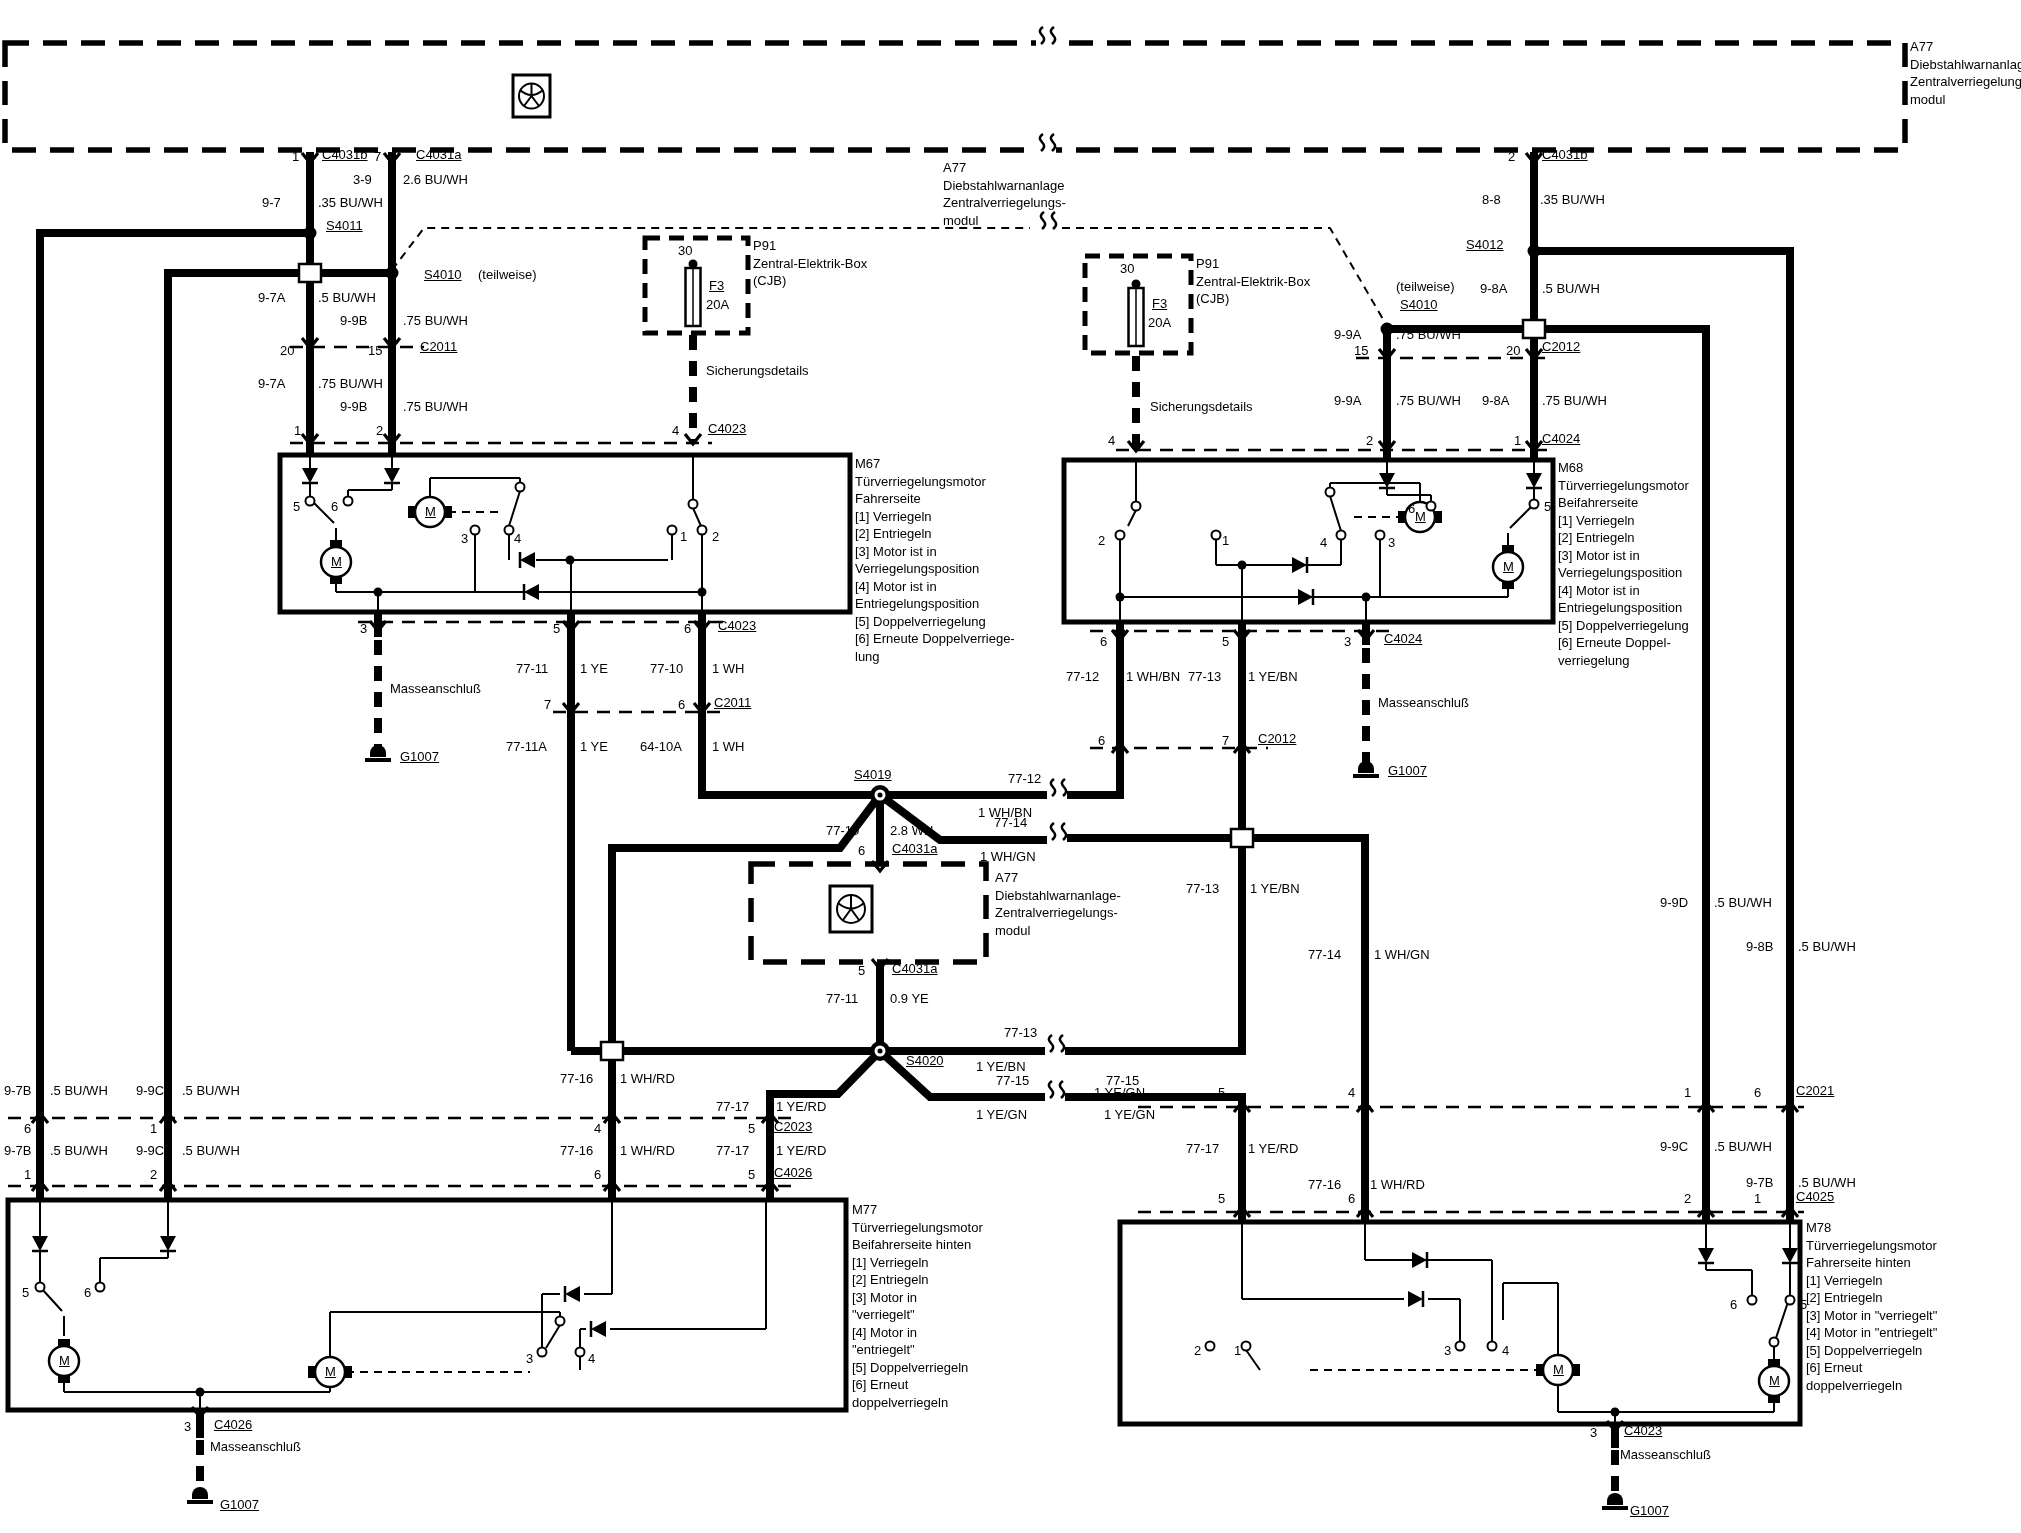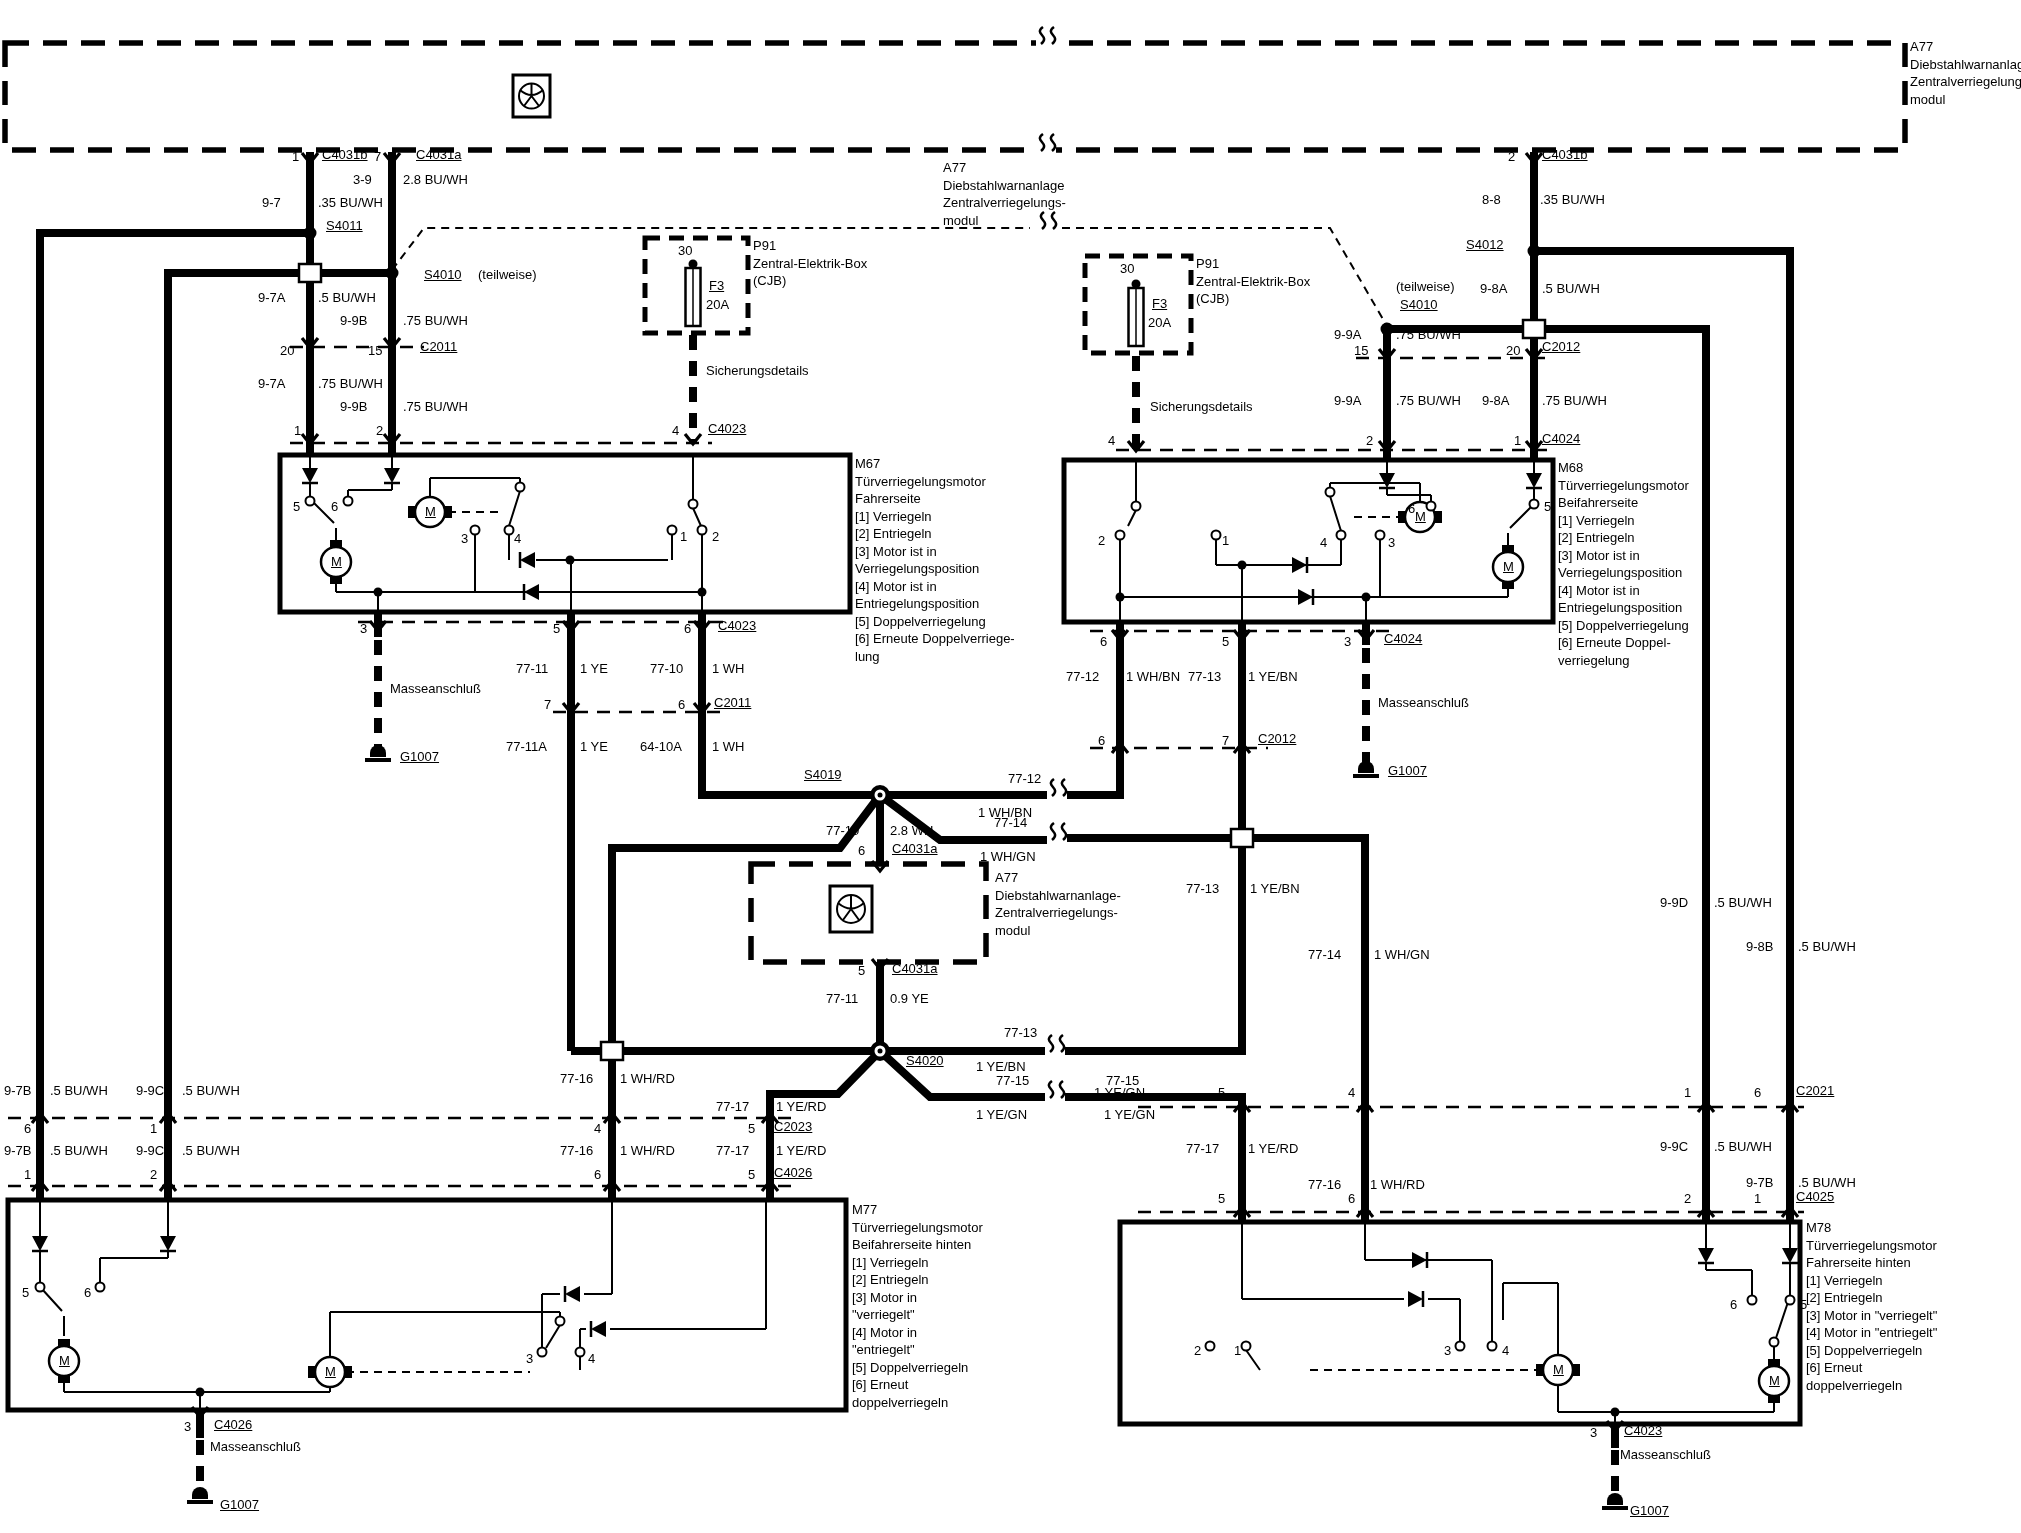--- a/index.html
+++ b/index.html
@@ -303,21 +303,21 @@
 modul</div>
       <div class="lbl b" style="left: 943px; top: 168px;">A77
 Diebstahlwarnanlage
 Zentralverriegelungs-
 modul</div>
       <div class="lbl" style="left: 292px; top: 158px;">1</div>
       <div class="lbl u" style="left: 322px; top: 156px;">C4031b</div>
       <div class="lbl" style="left: 374px; top: 158px;">7</div>
       <div class="lbl u" style="left: 416px; top: 156px;">C4031a</div>
       <div class="lbl" style="left: 353px; top: 181px;">3-9</div>
-      <div class="lbl" style="left: 403px; top: 181px;">2.8 BU/WH</div>
+      <div class="lbl" style="left: 403px; top: 181px;">2.6 BU/WH</div>
       <div class="lbl" style="left: 262px; top: 204px;">9-7</div>
       <div class="lbl" style="left: 318px; top: 204px;">.35 BU/WH</div>
       <div class="lbl u" style="left: 326px; top: 227px;">S4011</div>
       <div class="lbl u" style="left: 424px; top: 276px;">S4010</div>
       <div class="lbl" style="left: 478px; top: 276px;">(teilweise)</div>
       <div class="lbl" style="left: 258px; top: 299px;">9-7A</div>
       <div class="lbl" style="left: 318px; top: 299px;">.5 BU/WH</div>
       <div class="lbl" style="left: 340px; top: 322px;">9-9B</div>
       <div class="lbl" style="left: 403px; top: 322px;">.75 BU/WH</div>
       <div class="lbl" style="left: 280px; top: 352px;">20</div>
@@ -368,21 +368,21 @@
       <div class="lbl" style="left: 580px; top: 670px;">1 YE</div>
       <div class="lbl" style="left: 650px; top: 670px;">77-10</div>
       <div class="lbl" style="left: 712px; top: 670px;">1 WH</div>
       <div class="lbl" style="left: 544px; top: 706px;">7</div>
       <div class="lbl" style="left: 678px; top: 706px;">6</div>
       <div class="lbl u" style="left: 714px; top: 704px;">C2011</div>
       <div class="lbl" style="left: 506px; top: 748px;">77-11A</div>
       <div class="lbl" style="left: 580px; top: 748px;">1 YE</div>
       <div class="lbl" style="left: 640px; top: 748px;">64-10A</div>
       <div class="lbl" style="left: 712px; top: 748px;">1 WH</div>
-      <div class="lbl u" style="left: 804px; top: 776px;">S4019</div>
+      <div class="lbl u" style="left: 854px; top: 776px;">S4019</div>
       <div class="lbl" style="left: 1008px; top: 780px;">77-12</div>
       <div class="lbl" style="left: 978px; top: 814px;">1 WH/BN</div>
       <div class="lbl" style="left: 994px; top: 824px;">77-14</div>
       <div class="lbl" style="left: 980px; top: 858px;">1 WH/GN</div>
       <div class="lbl" style="left: 826px; top: 832px;">77-10</div>
       <div class="lbl" style="left: 890px; top: 832px;">2.8 WH</div>
       <div class="lbl" style="left: 858px; top: 852px;">6</div>
       <div class="lbl u" style="left: 892px; top: 850px;">C4031a</div>
       <div class="lbl b" style="left: 995px; top: 878px;">A77
 Diebstahlwarnanlage-

